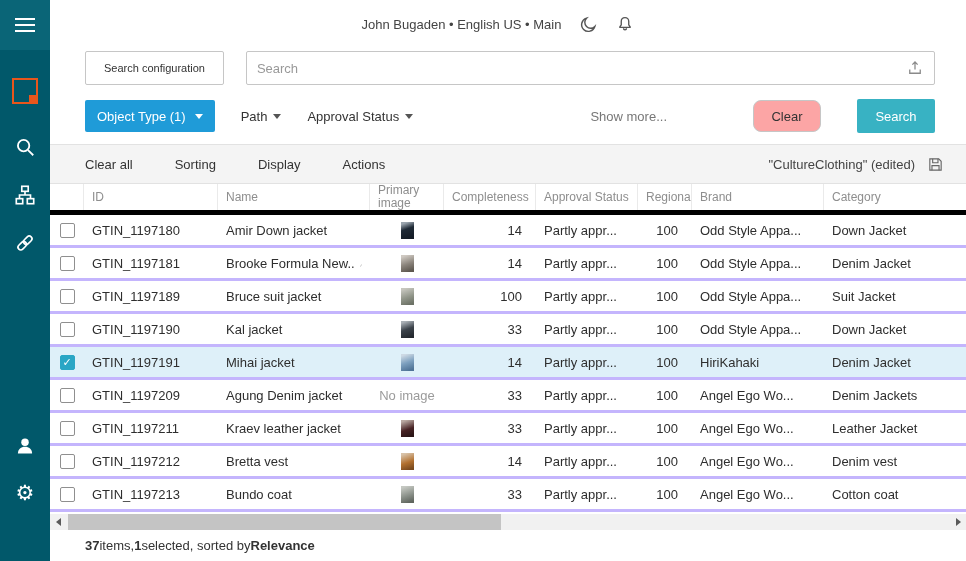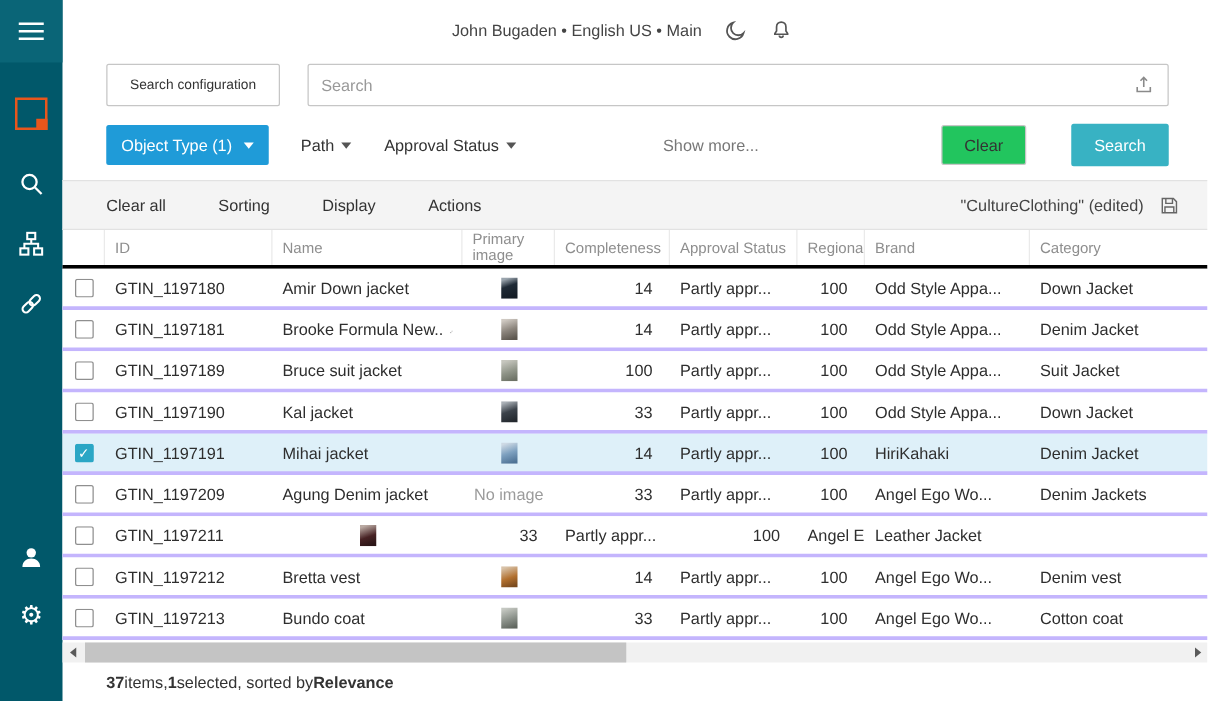--- a/index.html
+++ b/index.html
@@ -34,34 +34,34 @@
   .search-box input{flex:1;border:none;outline:none;font-size:13px;color:#333;font-family:inherit;background:transparent}
   .search-box input::placeholder{color:#999}
 
   .filter-row{display:flex;align-items:center;padding:13px 31px 11px 35px;height:58px;gap:26px}
   .pill{height:32px;background:#1f9bd8;color:#fff;border:none;border-radius:2px;padding:8px 12px;
     font-size:13px;display:flex;align-items:center;gap:9px;cursor:pointer;font-family:inherit}
   .dd{display:flex;align-items:center;gap:6px;color:#333;cursor:pointer}
   .caret{width:0;height:0;border-left:4px solid transparent;border-right:4px solid transparent;
     border-top:5px solid #555}
   .caret.white{border-top-color:#fff}
-  .show-more{margin-left:auto;margin-right:120px;color:#777;cursor:pointer}
-  .clear-btn{height:32px;width:68px;background:#22c55e;border:1px solid #c6c6c6;border-radius:2px;
+  .show-more{margin-left:auto;margin-right:60px;color:#777;cursor:pointer}
+  .clear-btn{height:32px;width:68px;background:#fca5a5;border:1px solid #c6c6c6;border-radius:8px;
     color:#333;font-size:13px;cursor:pointer;margin-right:10px;font-family:inherit}
   .search-btn{height:34px;width:78px;background:#38b2c3;border:none;border-radius:2px;color:#fff;
     font-size:13px;cursor:pointer;font-family:inherit}
 
   .toolbar{height:40px;background:#f4f4f4;border-top:1px solid #e2e2e2;border-bottom:1px solid #e2e2e2;
     display:flex;align-items:center;padding:0 22px 0 35px;gap:42px;color:#333}
   .toolbar .titem{cursor:pointer}
   .toolbar-right{margin-left:auto;display:flex;align-items:center;gap:12px;color:#444}
 
   
   .grid{display:grid;grid-template-columns:34px 134px 152px 74px 92px 102px 54px 132px minmax(0,1fr)}
-  .thead{height:31px;border-bottom:3px solid #000000;font-size:12px;color:#8e8e8e}
+  .thead{height:31px;border-bottom:5px solid #000000;font-size:12px;color:#8e8e8e}
   .thead .hc{display:flex;align-items:center;padding:0 8px;border-right:1px solid #eaeaea;
     line-height:13px;cursor:pointer;overflow:hidden}
   .thead .hc:last-child{border-right:none}
   .trow{height:33px;border-bottom:3px solid #c4b5fd;align-items:center;color:#2e2e2e;cursor:pointer;background:#fff}
   .trow.selected{background:#def0f9}
   .c{padding:0 8px;white-space:nowrap;overflow:hidden}
   .c.num{text-align:right;padding-right:14px}
   .c.cb{display:flex;justify-content:center;padding:0}
   .c.namec{display:flex;align-items:flex-end;gap:5px}
   .checkbox{width:15px;height:15px;border:1px solid #8f8f8f;border-radius:2px;background:#fff;
@@ -326,20 +326,23 @@
       <div class="c num">100</div>
       <div class="c">Angel Ego Wo...</div>
       <div class="c">Denim Jackets</div>
     </div>
 
     <div class="trow grid">
       <div class="c cb">
           <span class="checkbox"></span>
         </div>
       <div class="c">GTIN_1197211</div>
+      <div class="c namec">
+          <span>Kraev leather jacket</span>
+        </div>
       <div class="c imgcell">
           <span class="thumb t7"></span>
         </div>
       <div class="c num">33</div>
       <div class="c">Partly appr...</div>
       <div class="c num">100</div>
       <div class="c">Angel Ego Wo...</div>
       <div class="c">Leather Jacket</div>
     </div>
 

